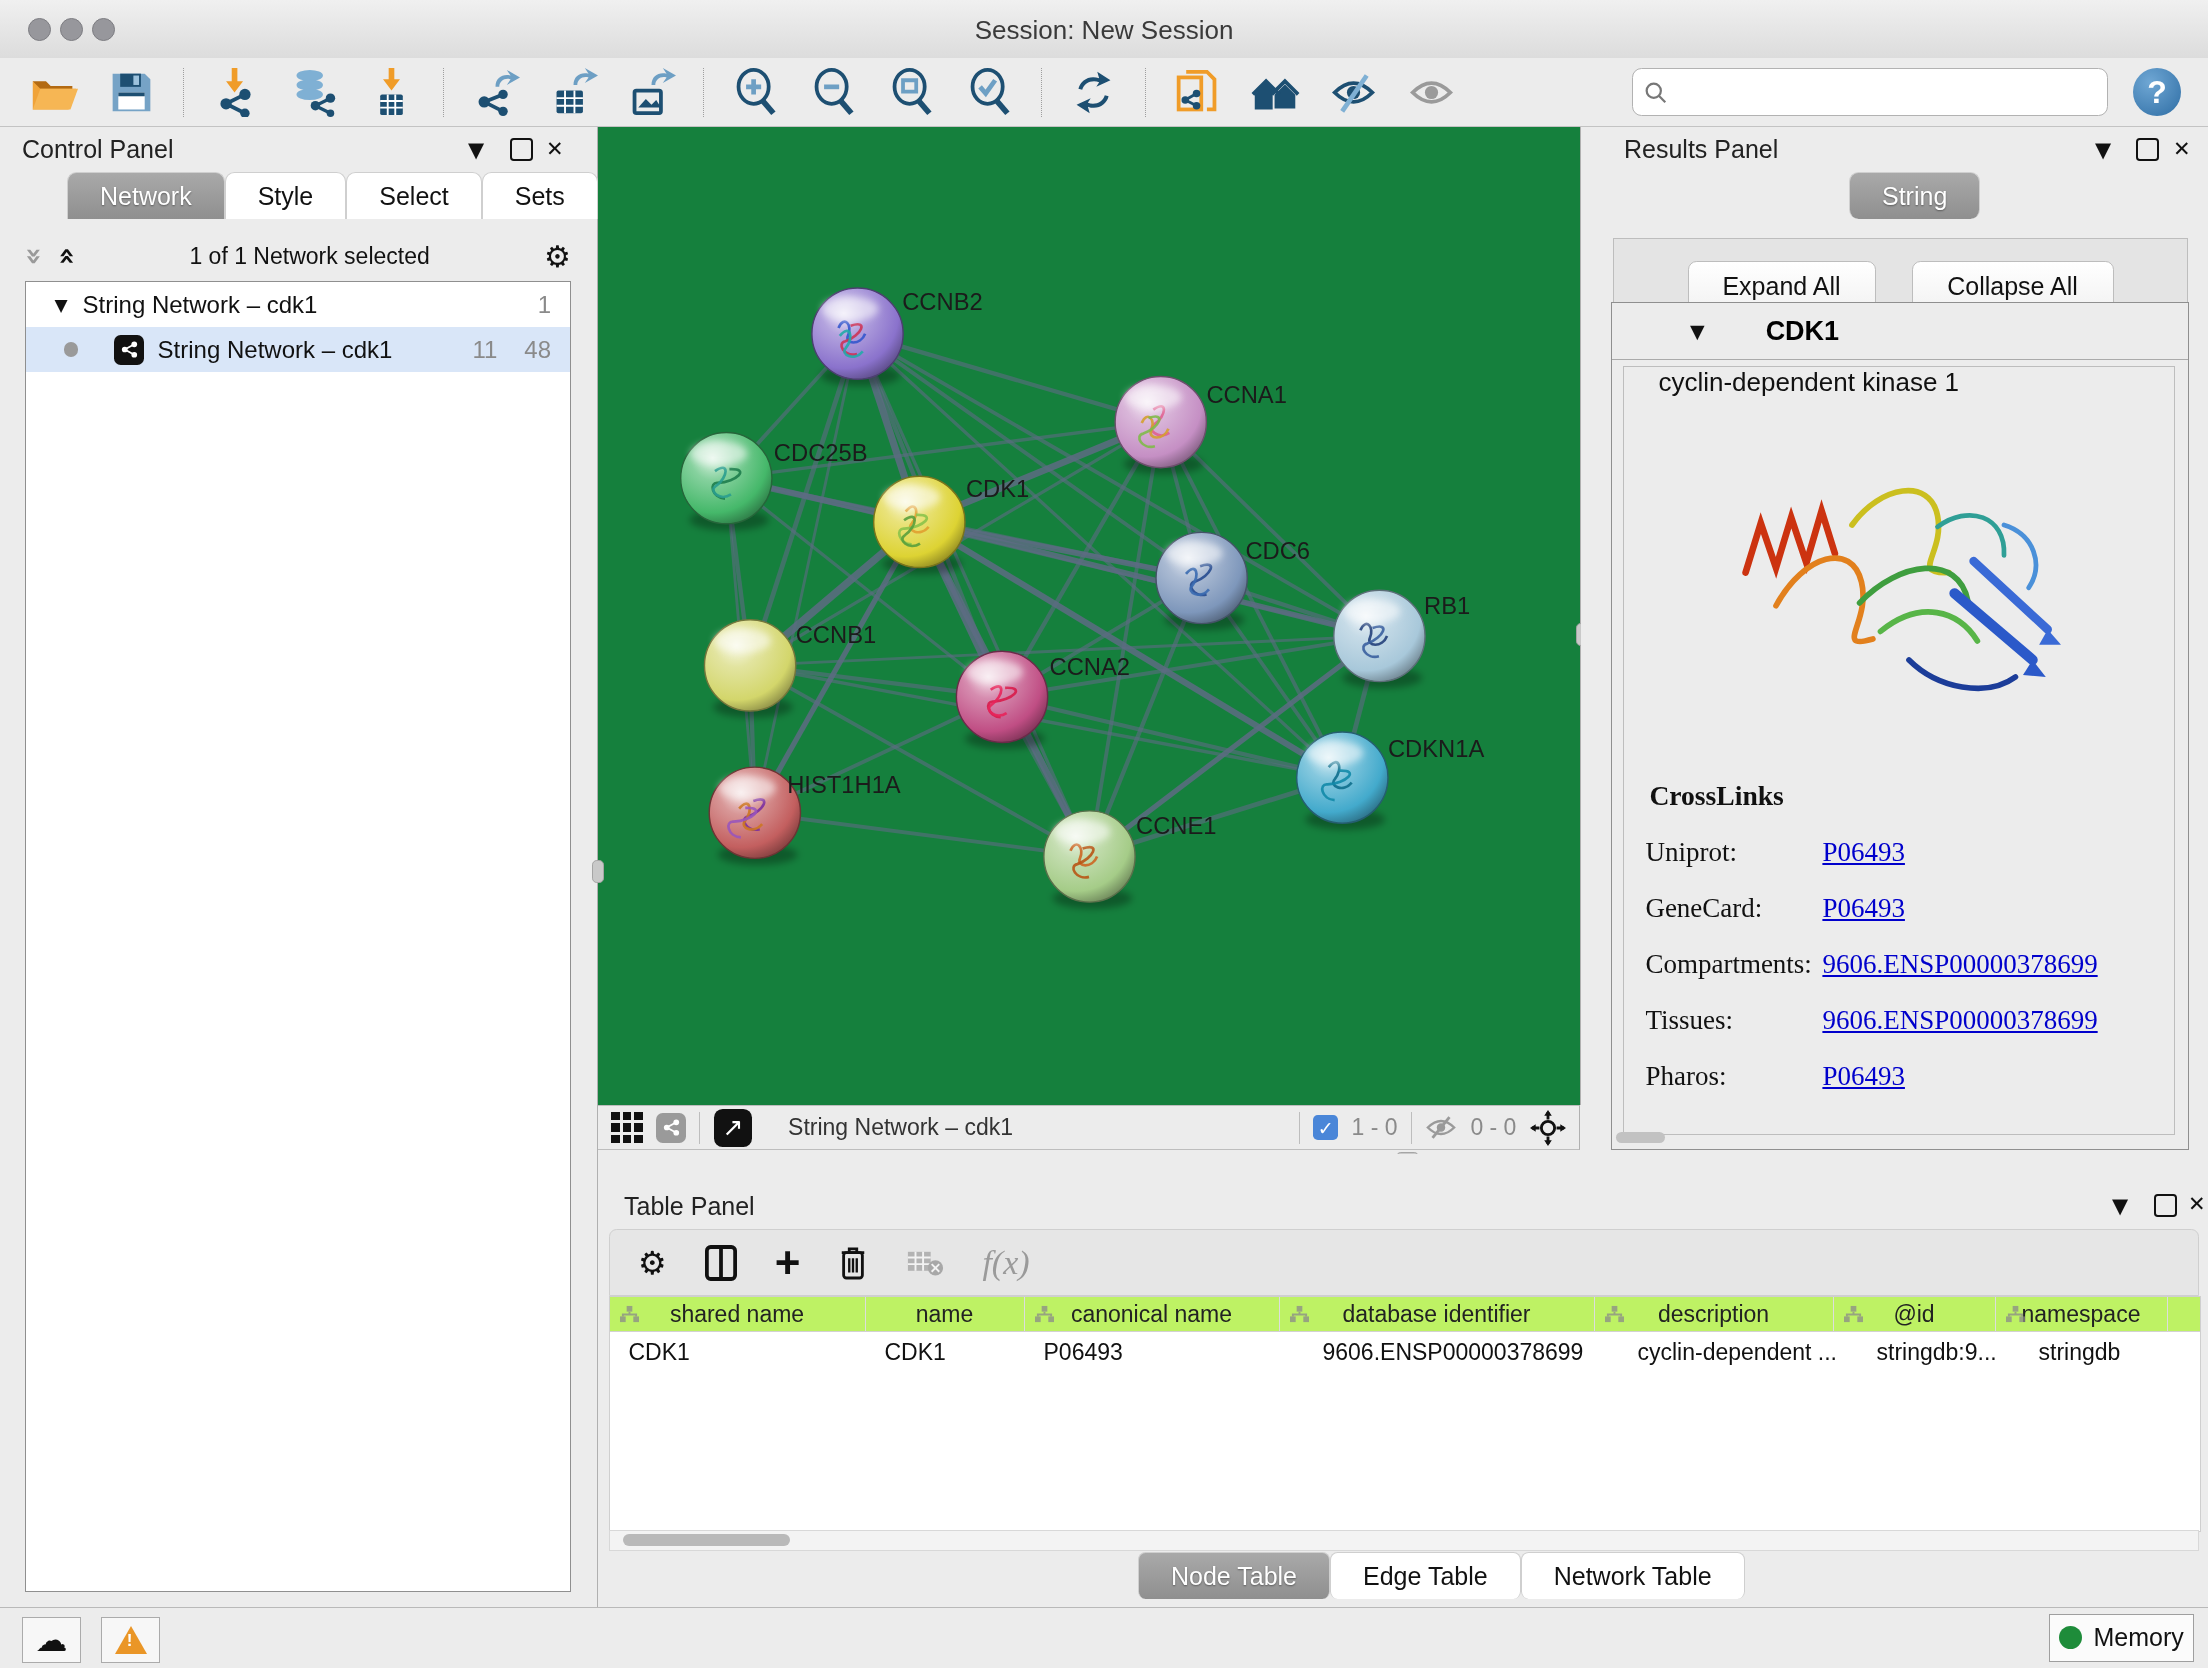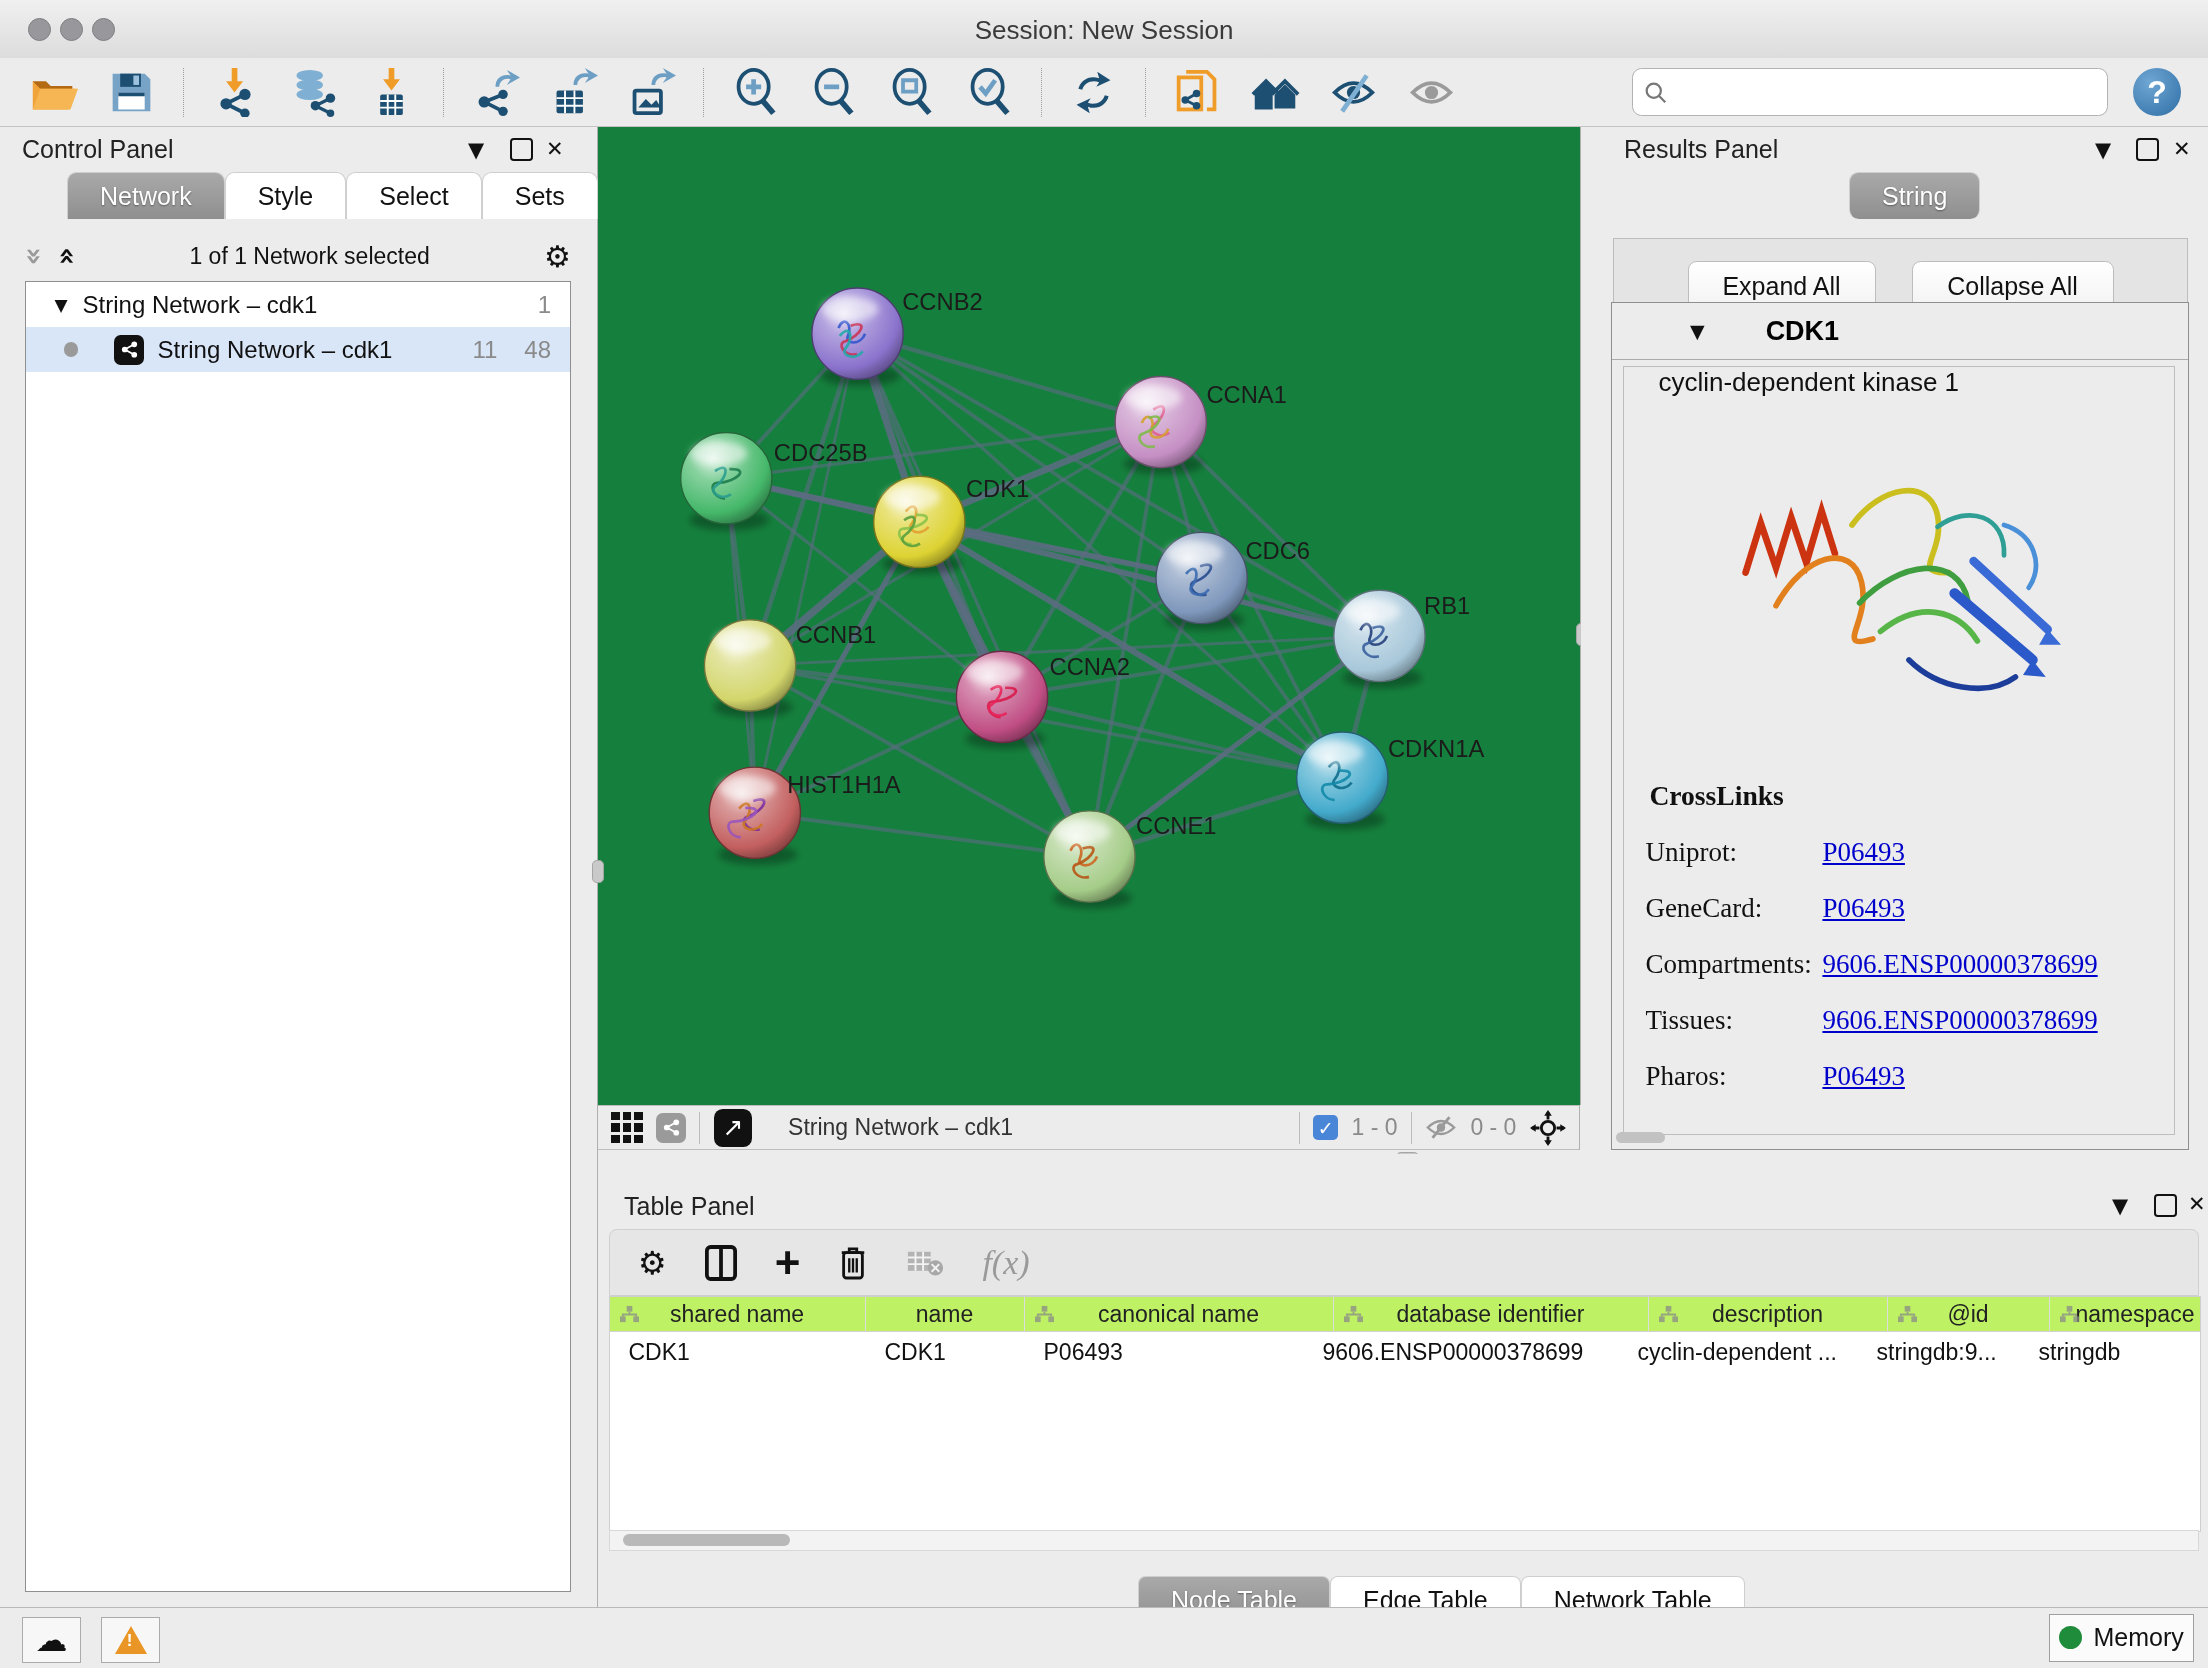--- a/index.html
+++ b/index.html
@@ -56,21 +56,21 @@
   
   #table-panel{left:598px;top:1154px;width:1610px;height:454px;background:#ececec;}
   #tp-toolbar{left:10.5px;top:75px;width:1590px;height:67px;background:#e6e6e6;border:1px solid #cfcfcf;border-radius:7.6px 7.6px 0 0;display:flex;align-items:center;gap:38px;padding-left:28.5px;box-sizing:border-box;}
   #tp-table{left:10.5px;top:142px;width:1590px;height:234px;background:#fff;border:1px solid #cfcfcf;overflow:hidden;}
   #tp-header{display:flex;height:34px;background:#bef264;border-bottom:1.9px solid #d2d2d2;}
   .th{position:relative;display:flex;align-items:center;justify-content:center;font-size:23px;color:#222;border-right:1px solid #dddddd;box-sizing:border-box;flex:0 0 auto;overflow:hidden;}
   .tr{display:flex;height:40px;}
   .td{display:flex;align-items:center;font-size:23px;color:#111;padding-left:19px;box-sizing:border-box;flex:0 0 auto;overflow:hidden;white-space:nowrap;}
   #tp-hscroll{left:10.5px;top:376px;width:1590px;height:21px;background:#f3f3f3;border:1px solid #d8d8d8;box-sizing:border-box;}
   #tp-hthumb{left:13.3px;top:2.9px;width:167px;height:12.4px;background:#b9b9b9;border-radius:6.7px;}
-  #tp-tabs{left:540px;top:422px;display:flex;}
+  #tp-tabs{left:540px;top:398px;display:flex;}
   .treeicon{opacity:.75;}
   
   #statusbar{left:0;top:1607px;width:2208px;height:61px;background:#ececec;border-top:1px solid #b9b9b9;}
   .sb-box{width:57px;height:44px;background:#f7f7f7;border:1px solid #ababab;display:flex;align-items:center;justify-content:center;top:8.6px;}
   #memory-btn{left:2049px;top:5.7px;width:143px;height:46px;background:#fbfbfb;border:1px solid #9f9f9f;display:flex;align-items:center;justify-content:center;gap:11.4px;font-size:25px;color:#111;}
   .greendot{width:23px;height:23px;border-radius:50%;background:#1e8c3a;}
   .warn-tri{width:0;height:0;border-left:16px solid transparent;border-right:16px solid transparent;border-bottom:28.5px solid #ea9627;position:relative;}
   .warn-tri span{position:absolute;left:-3.8px;top:5.7px;color:#fff;font-size:17px;font-weight:bold;}
 </style>
 </head>
@@ -645,21 +645,21 @@
               <rect x="8" y="1" width="6" height="6" fill="#8a8a8a"></rect>
               <rect x="1" y="12" width="6" height="6" fill="#8a8a8a"></rect>
               <rect x="15" y="12" width="6" height="6" fill="#8a8a8a"></rect>
               <path d="M11 7v3M4 12v-2h14v2" fill="none" stroke="#8a8a8a" stroke-width="2"></path>
             </svg>
             <span>shared name</span>
           </div>
           <div class="th" style="width: 159px;">
             <span>name</span>
           </div>
-          <div class="th" style="width: 309px;">
+          <div class="th" style="width: 255px;">
             <svg class="treeicon" width="21" height="19" viewBox="0 0 22 20" style="position:absolute;left:9.5px">
               <rect x="8" y="1" width="6" height="6" fill="#8a8a8a"></rect>
               <rect x="1" y="12" width="6" height="6" fill="#8a8a8a"></rect>
               <rect x="15" y="12" width="6" height="6" fill="#8a8a8a"></rect>
               <path d="M11 7v3M4 12v-2h14v2" fill="none" stroke="#8a8a8a" stroke-width="2"></path>
             </svg>
             <span>canonical name</span>
           </div>
           <div class="th" style="width: 315px;">
             <svg class="treeicon" width="21" height="19" viewBox="0 0 22 20" style="position:absolute;left:9.5px">

